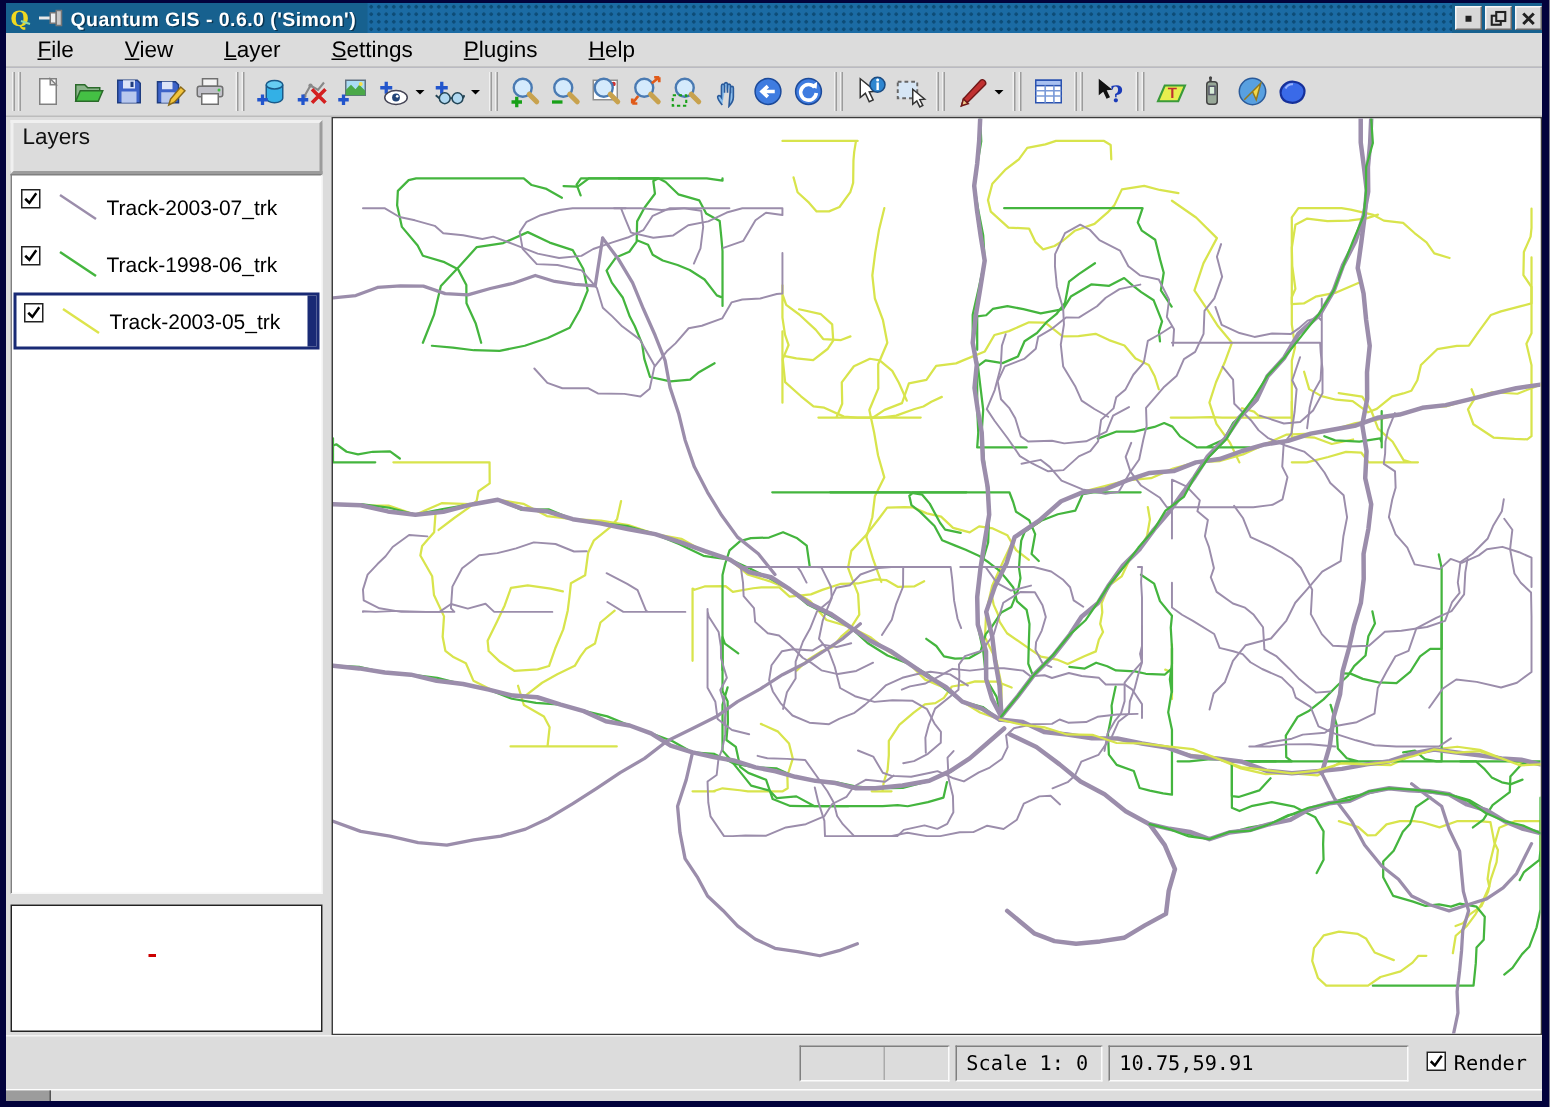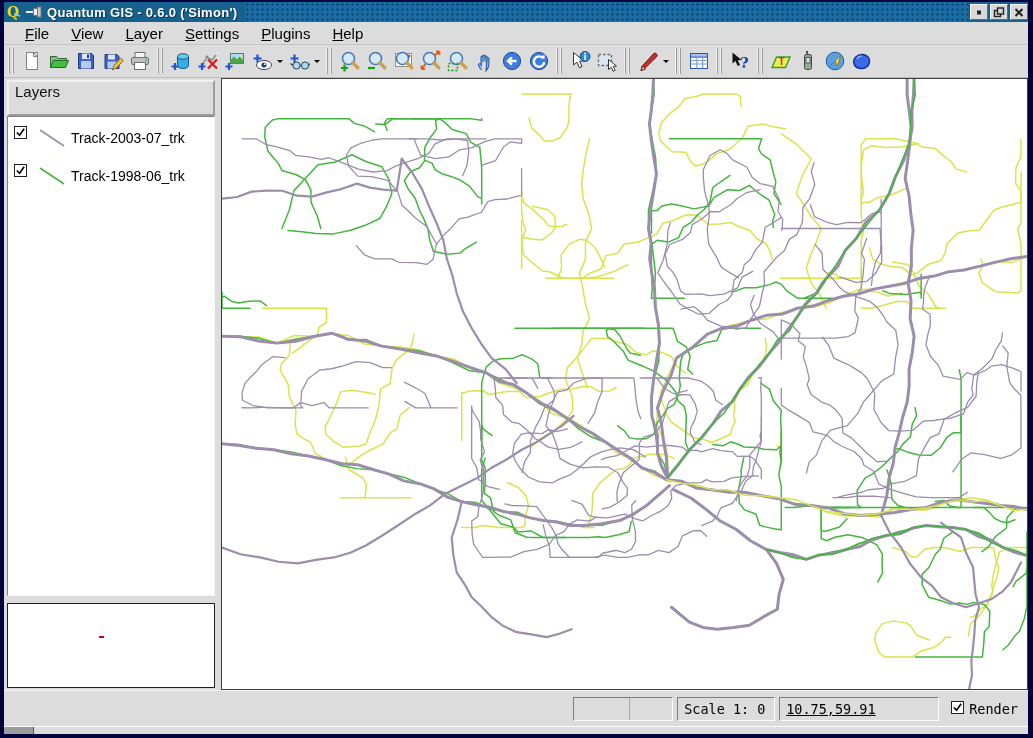--- a/index.html
+++ b/index.html
@@ -19,21 +19,21 @@
       background-color:#1b6ba4;
       background-image:radial-gradient(circle, #0d4c77 1.2px, transparent 1.3px);
       background-size:5px 5px; }
   .tb-btn { width:18px; height:16px; background:#d8d8d8; border:1px solid;
             border-color:#f8f8f8 #6a6a6a #6a6a6a #f8f8f8; margin-left:2px;
             display:flex; align-items:center; justify-content:center; flex:0 0 auto; }
   .tb-btn svg { width:14px; height:13px; }
 
   
   .menubar { height:23px; background:#dcdcdc; display:flex; align-items:center;
-             padding-left:10px; gap:0; border-bottom:1px solid #c4c4c4; flex:0 0 auto; }
+             padding-left:10px; gap:12px; border-bottom:1px solid #c4c4c4; flex:0 0 auto; }
   .menu-item { font-size:15px; color:#000; padding:2px 11px; cursor:default; white-space:nowrap; }
 
   
   .toolbar { height:33px; background:#dcdcdc; display:flex; align-items:center; flex:0 0 auto;
              border-bottom:1px solid #bcbcbc; }
   .tbar-handle { width:6px; height:26px; margin:0 4px; border-left:2px ridge #f0f0f0;
                  border-right:2px ridge #f0f0f0; }
   .tbar-btn { width:27px; height:27px; display:flex; align-items:center; justify-content:center; }
   .tbar-btn svg { width:22px; height:22px; }
   .tbar-drop { width:10px; height:27px; display:flex; align-items:center; justify-content:center; }
@@ -67,21 +67,21 @@
   .statusbar { height:36px; background:#dcdcdc; display:flex; align-items:center;
                padding:0 6px; gap:4px; flex:0 0 auto; border-top:1px solid #f4f4f4; }
   .sb-spacer { flex:1; }
   .sunken { border:1px solid #7f7f7f; border-right-color:#fbfbfb; border-bottom-color:#fbfbfb;
             background:#dcdcdc; height:24px; }
   .sb-progress { width:100px; position:relative; }
   .sb-progress .divider { position:absolute; left:55px; top:0; bottom:0; width:1px; background:#aaa; }
   .sb-panel { display:flex; align-items:center; padding:0 6px;
               font-family:"DejaVu Sans Mono", monospace; font-size:13.5px; color:#000; }
   .sb-scale { width:98px; }
-  .sb-coords { width:160px;text-decoration:underline; }
+  .sb-coords { width:200px; }
   .sb-render { display:flex; align-items:center; gap:5px; padding:0 4px 0 8px;justify-content:center; }
   .sb-render .label { font-family:"DejaVu Sans Mono", monospace; font-size:13.5px; }
 
   
   .bottom-strip { height:8px; background:#dcdcdc; border-top:1px solid #fdfdfd; position:relative; flex:0 0 auto; }
   .grip { position:absolute; left:0; top:0; width:30px; height:100%; background:#9c9c9c;
           border-right:1px solid #555; }
   .frame-bottom { height:4px; background:#02023c; flex:0 0 auto; }
 </style>
 </head>
@@ -350,20 +350,32 @@
           <div class="layer-row">
             <div class="chk">
               <svg viewBox="0 0 12 12">
                 <path d="M2 6 l3 3 5-7" stroke="#000" stroke-width="1.8" fill="none"></path>
               </svg>
             </div>
             <div class="layer-swatch"><svg viewBox="0 0 34 24">
                 <line x1="5" y1="4" x2="29" y2="20" stroke="#44b53e" stroke-width="1.6"></line>
               </svg></div>
             <span class="layer-label">Track-1998-06_trk</span>
+          </div>
+          <div class="layer-row selected">
+            <div class="chk">
+              <svg viewBox="0 0 12 12">
+                <path d="M2 6 l3 3 5-7" stroke="#000" stroke-width="1.8" fill="none"></path>
+              </svg>
+            </div>
+            <div class="layer-swatch"><svg viewBox="0 0 34 24">
+                <line x1="5" y1="4" x2="29" y2="20" stroke="#dde44c" stroke-width="1.6"></line>
+              </svg></div>
+            <span class="layer-label">Track-2003-05_trk</span>
+            <div class="sel-bar"></div>
           </div>
         </div>
       <div class="h-split"></div>
       <div class="overview">
         <div class="ov-marker"></div>
       </div>
     </div>
     <div class="v-split"></div>
     <div class="map-canvas">
       <svg viewBox="0 0 806 612" preserveAspectRatio="none" style="background: rgb(255, 255, 255);">

